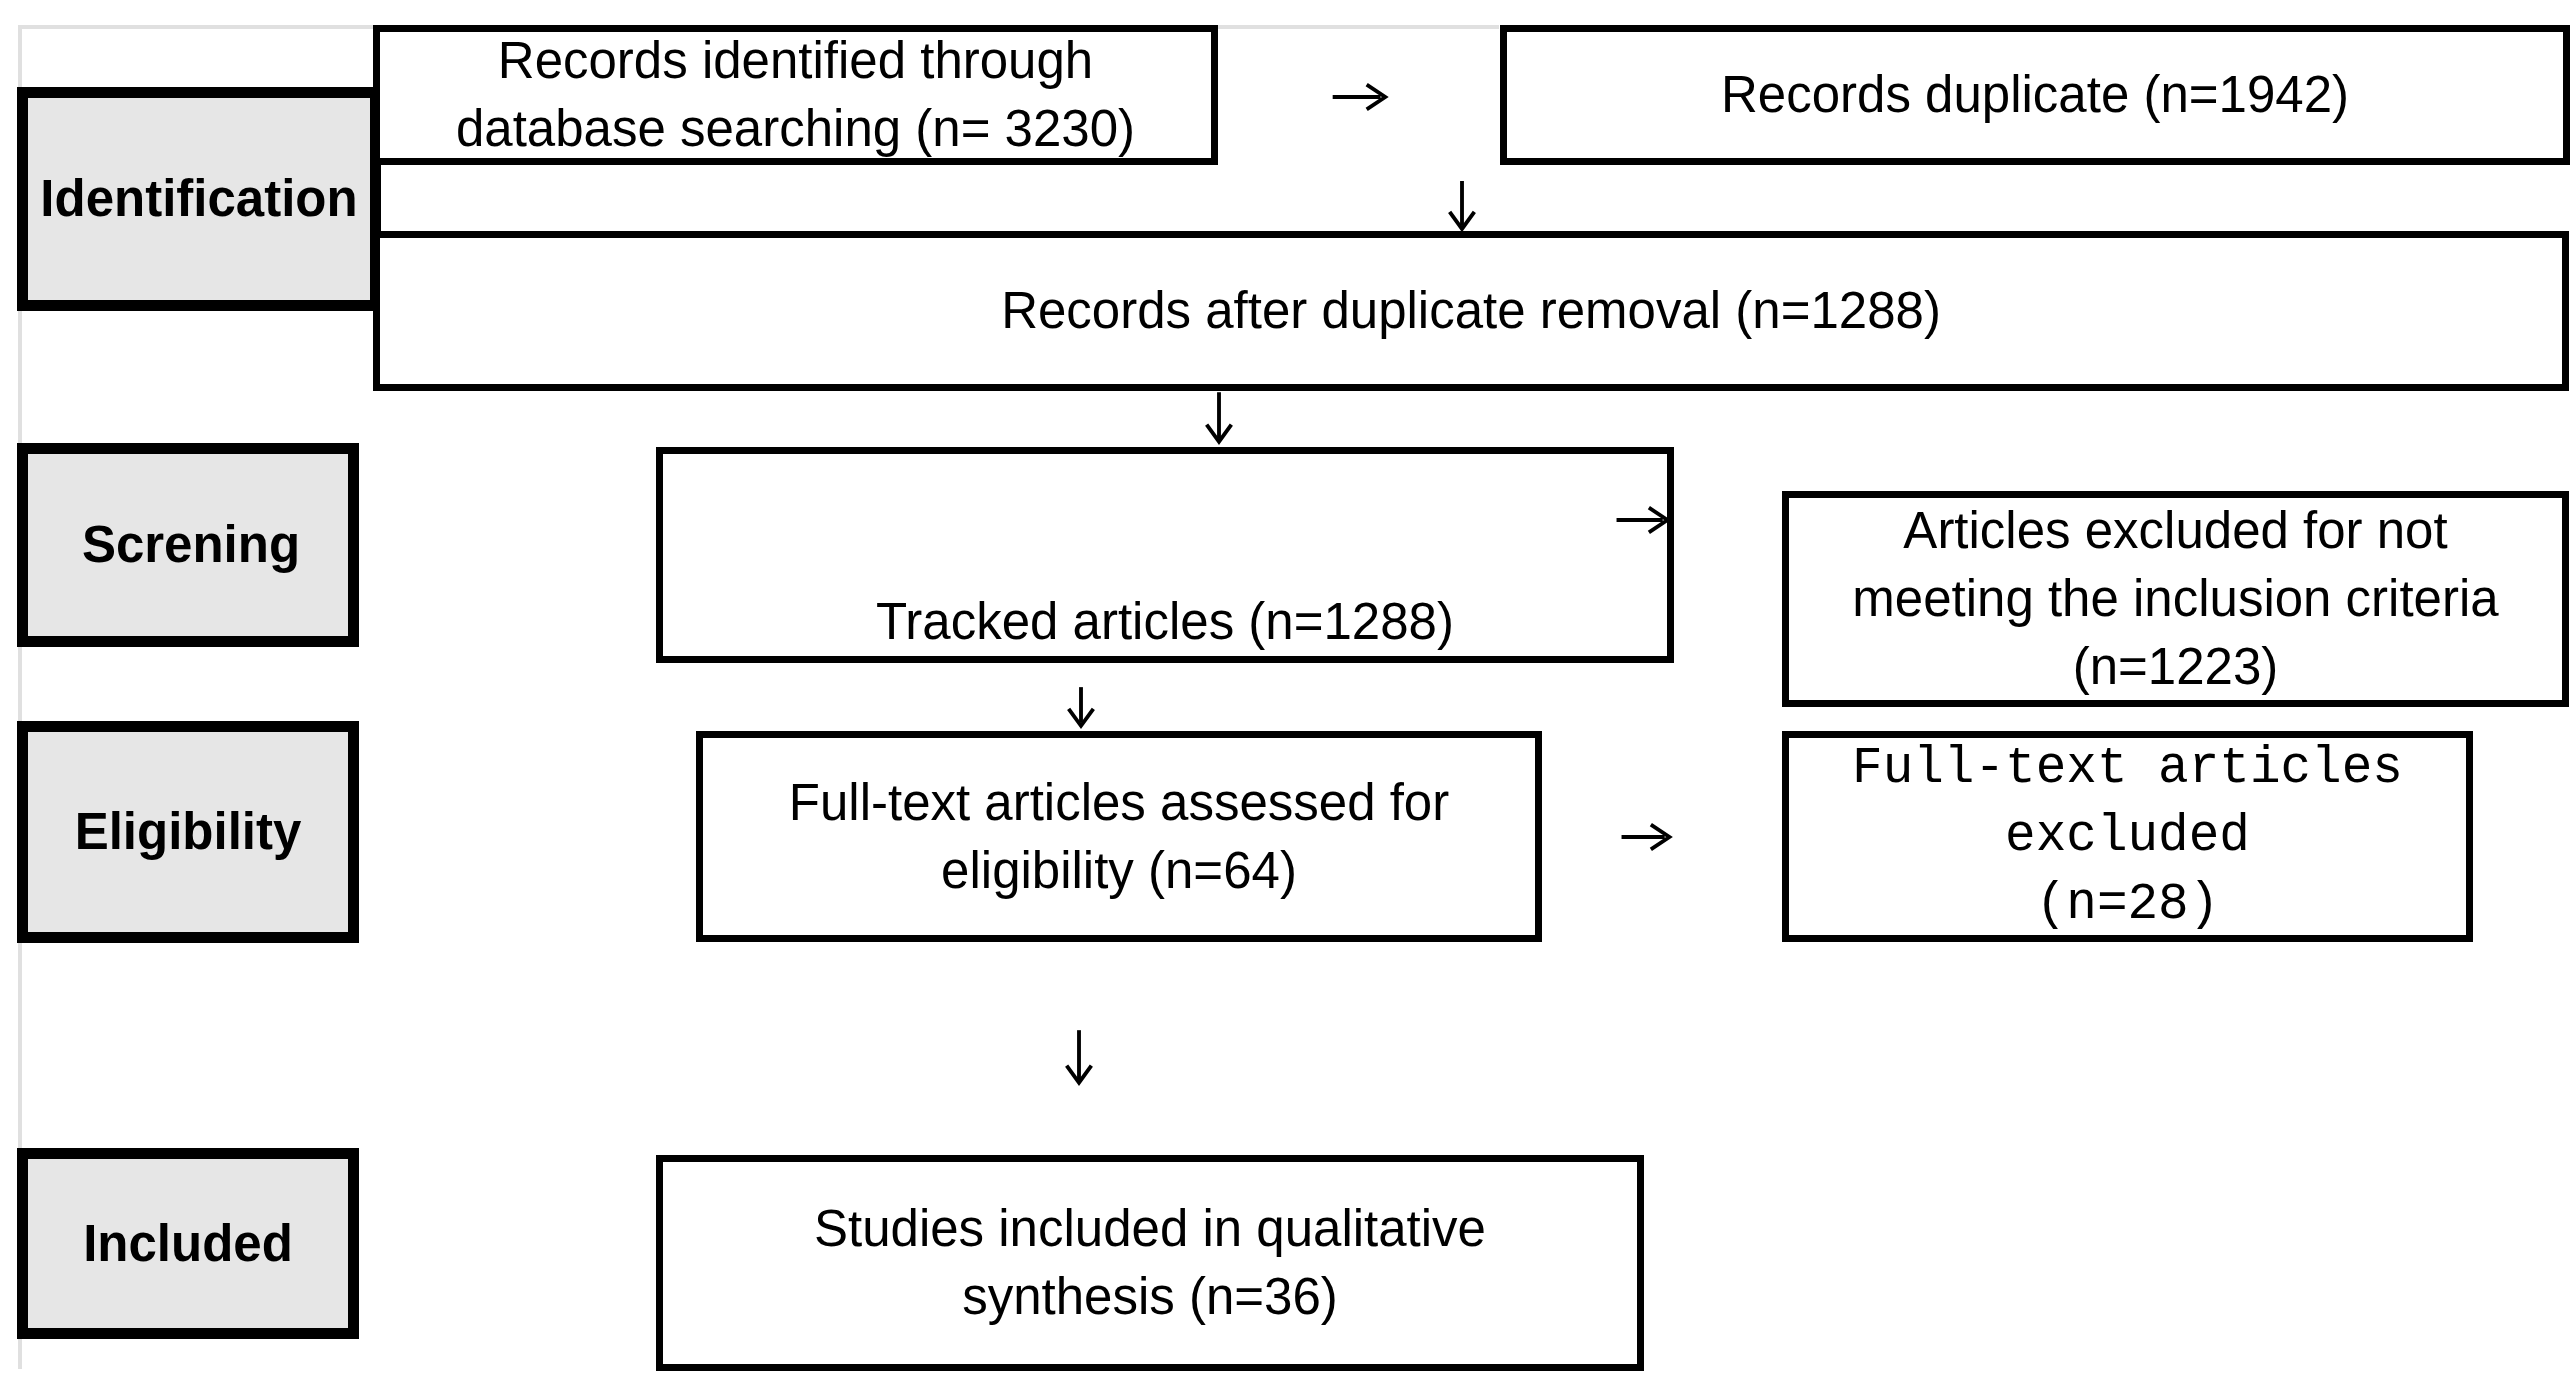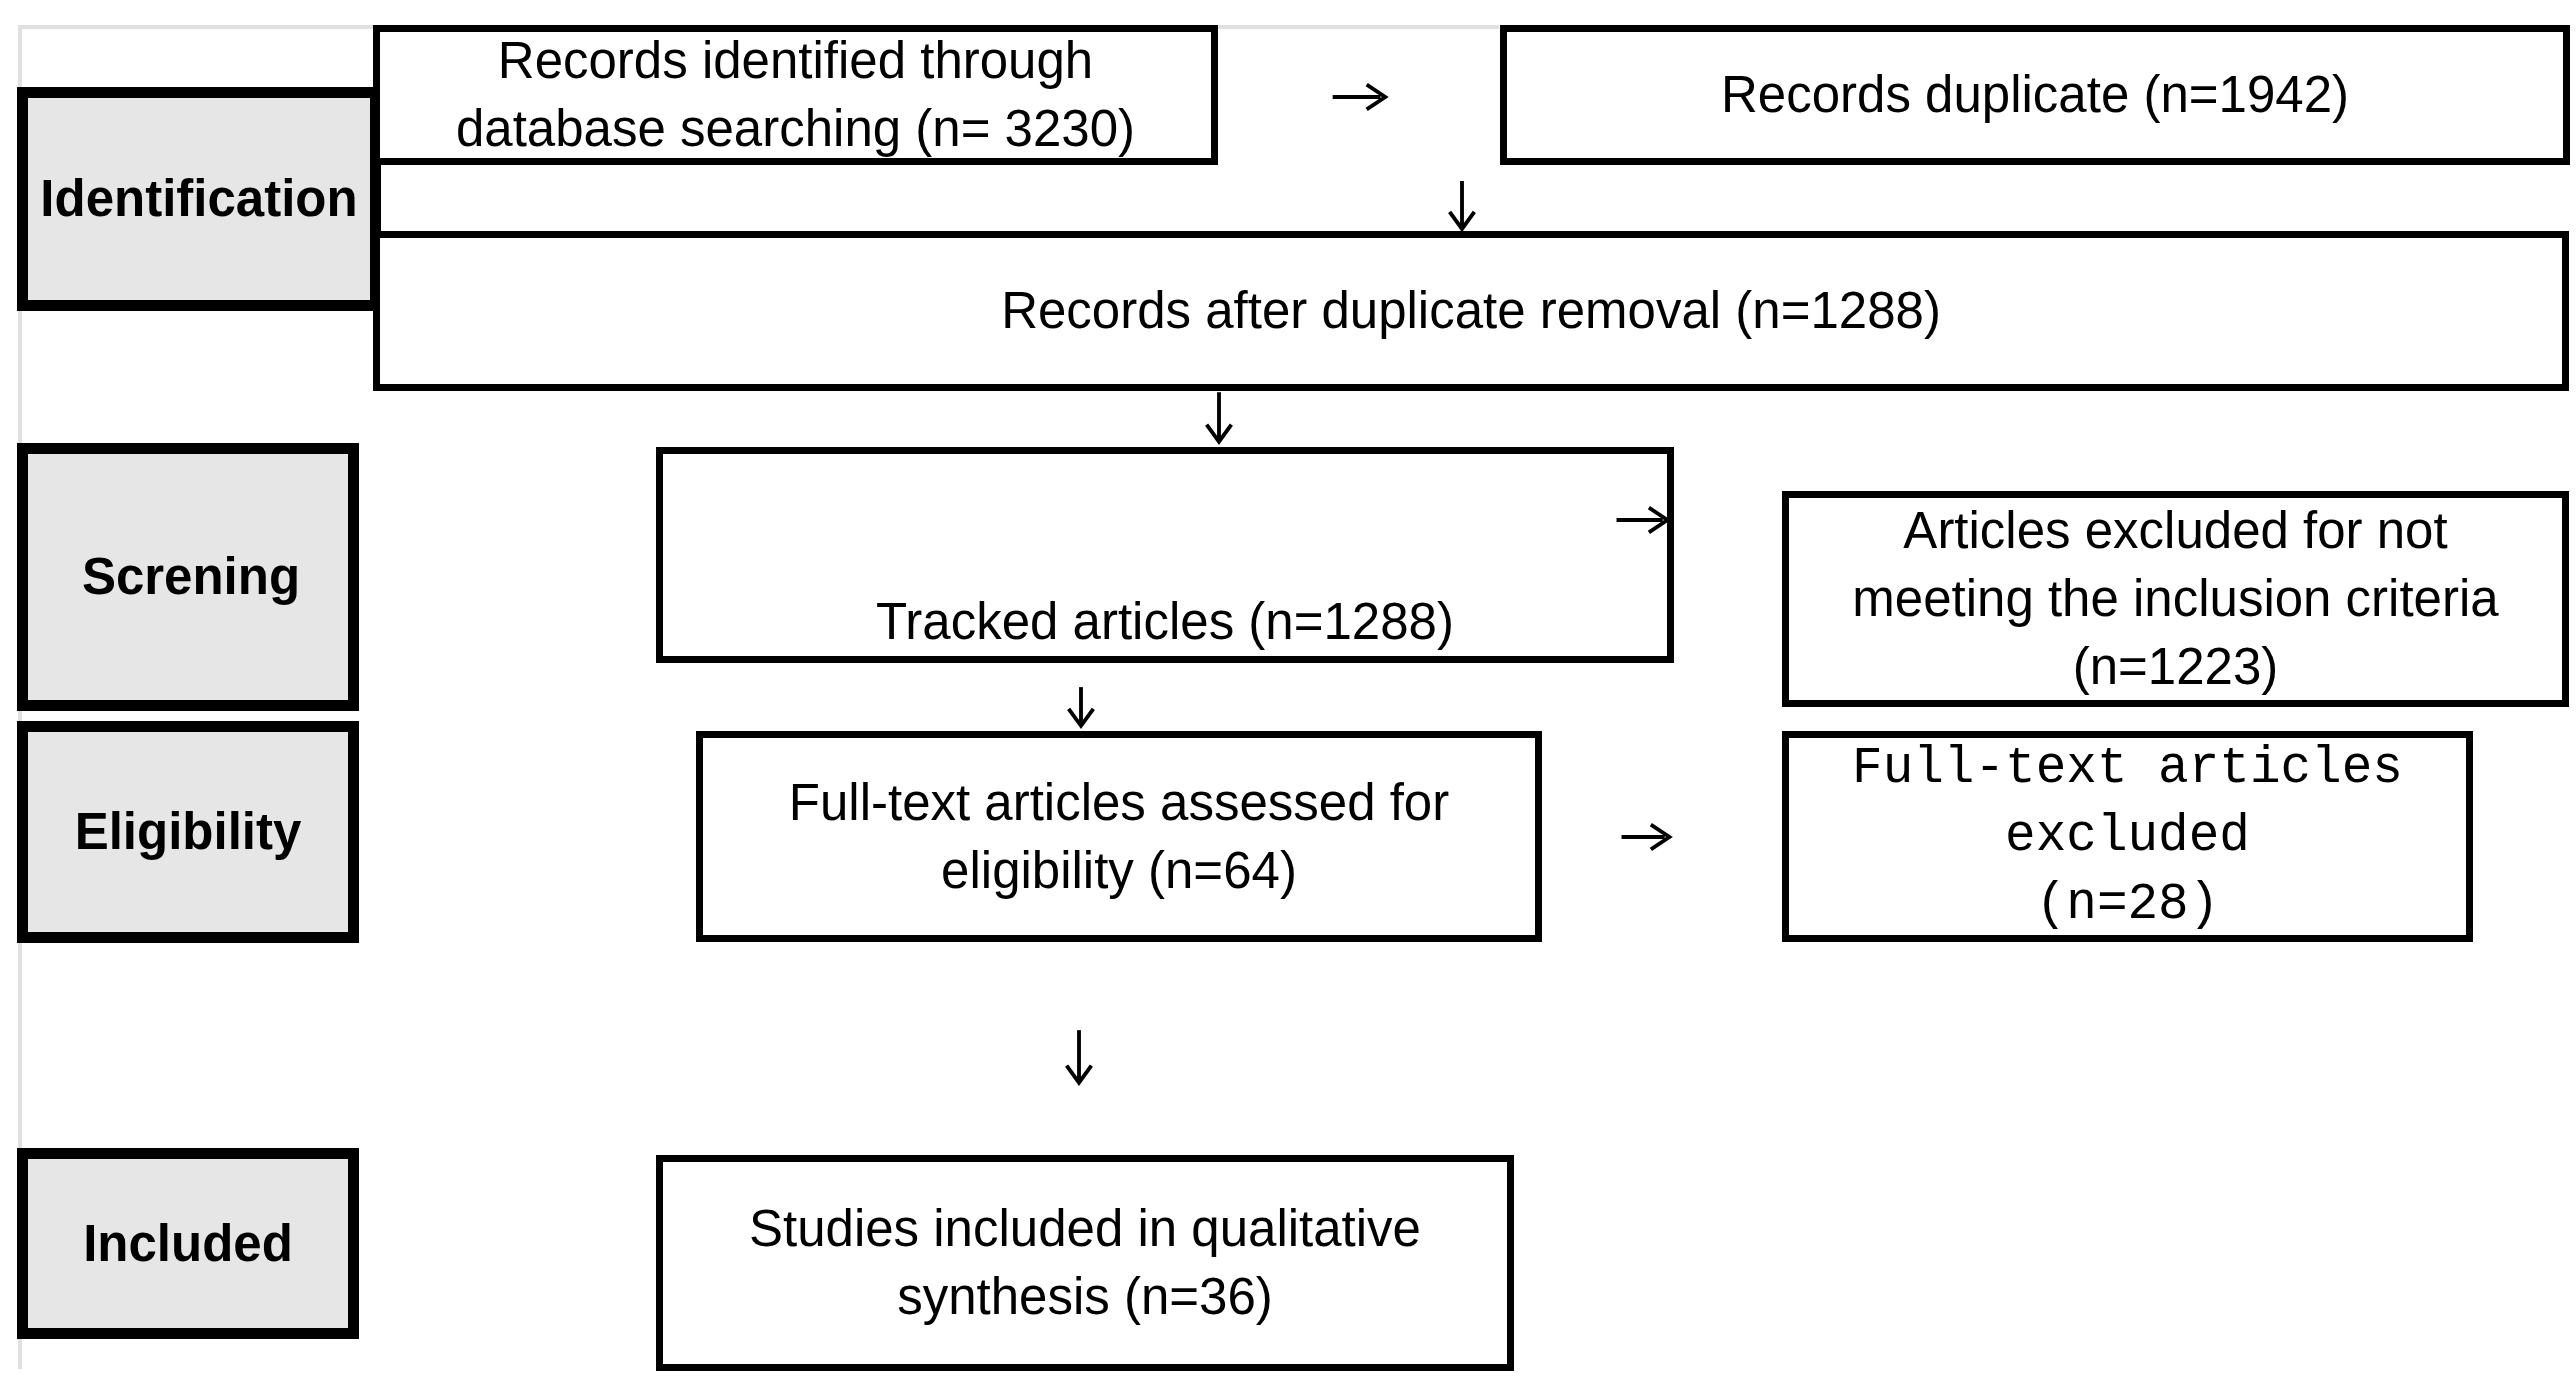--- a/index.html
+++ b/index.html
@@ -22,40 +22,40 @@
   .guide-v{left:18px;top:25px;width:3.9px;height:1344px;}
 
   
   .stage{
     position:absolute;box-sizing:border-box;
     background:var(--stage-fill);border:11px solid var(--border-color);
     display:flex;align-items:center;justify-content:center;text-align:center;
     font-weight:bold;font-size:51px;line-height:62px;
   }
   #st-identification{left:17px;top:87px;width:364px;height:224px;}
-  #st-screning{left:17px;top:443px;width:342px;height:268px;padding-left:6px;}
+  #st-screning{left:17px;top:443px;width:342px;height:204px;padding-left:6px;}
   #st-eligibility{left:17px;top:721px;width:342px;height:222px;}
   #st-included{left:17px;top:1148px;width:342px;height:191px;}
 
   
   .node{
     position:absolute;box-sizing:border-box;
     background:var(--box-fill);border:7.8px solid var(--border-color);
     display:flex;align-items:center;justify-content:center;text-align:center;
     font-size:51px;line-height:68px;
   }
   .node .t,.stage .t{white-space:pre-line;}
   #b-identified{left:373px;top:25px;width:845px;height:140px;}
   #b-duplicates{left:1500px;top:25px;width:1070px;height:140px;}
   #b-after-removal{left:373px;top:231px;width:2196px;height:160px;}
   #b-tracked{left:656px;top:447px;width:1018px;height:216px;align-items:flex-end;}
   #b-excluded-screening{left:1782px;top:447px;width:787px;height:216px;margin-top:44px;}
   #b-fulltext-assessed{left:696px;top:731px;width:846px;height:211px;text-align:center;}
   #b-fulltext-excluded{left:1782px;top:731px;width:691px;height:211px;font-family:Liberation Mono, monospace;}
-  #b-included-studies{left:656px;top:1155px;width:858px;height:216px;}
+  #b-included-studies{left:656px;top:1155px;width:988px;height:216px;}
 
   .arrow{position:absolute;overflow:visible;}
   .arrow line,.arrow polyline{stroke:var(--border-color);stroke-width:5;fill:none;}
   #ar-1{left:1331px;top:80px;}
   #ad-2{left:1445px;top:181px;}
   #ad-3{left:1202px;top:392px;}
   #ar-4{left:1615px;top:503px;}
   #ad-5{left:1064px;top:687px;}
   #ar-6{left:1620px;top:820px;}
   #ad-7{left:1062px;top:1030px;}

